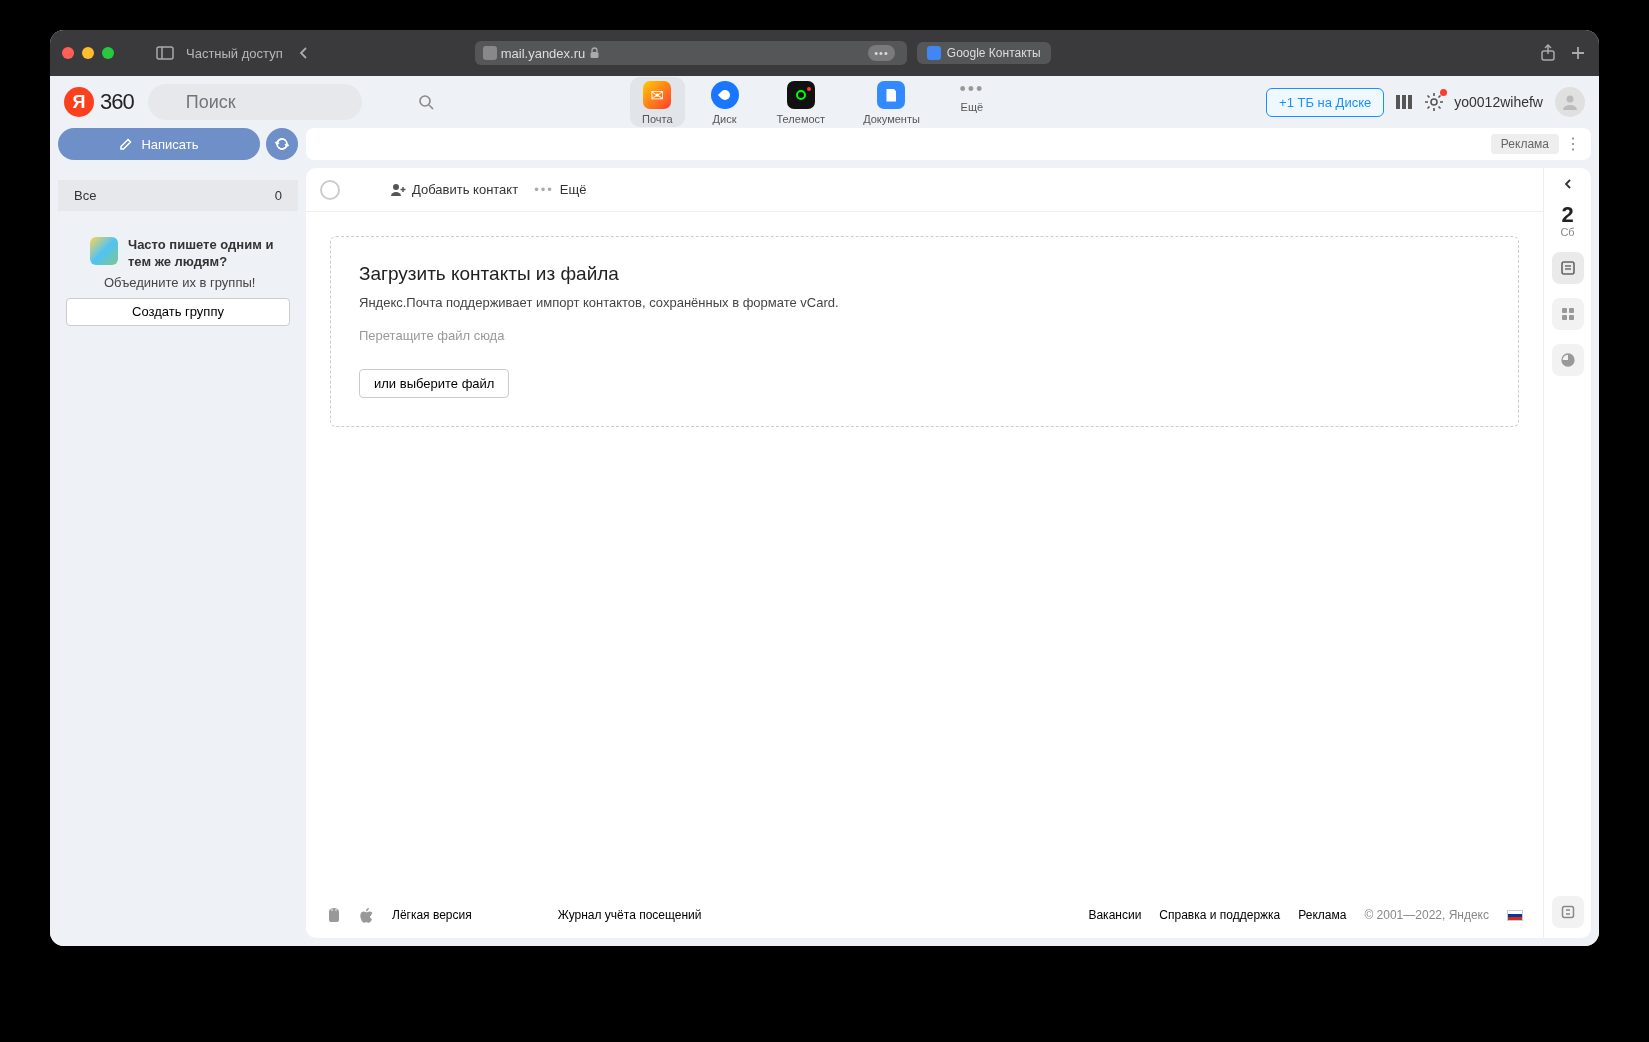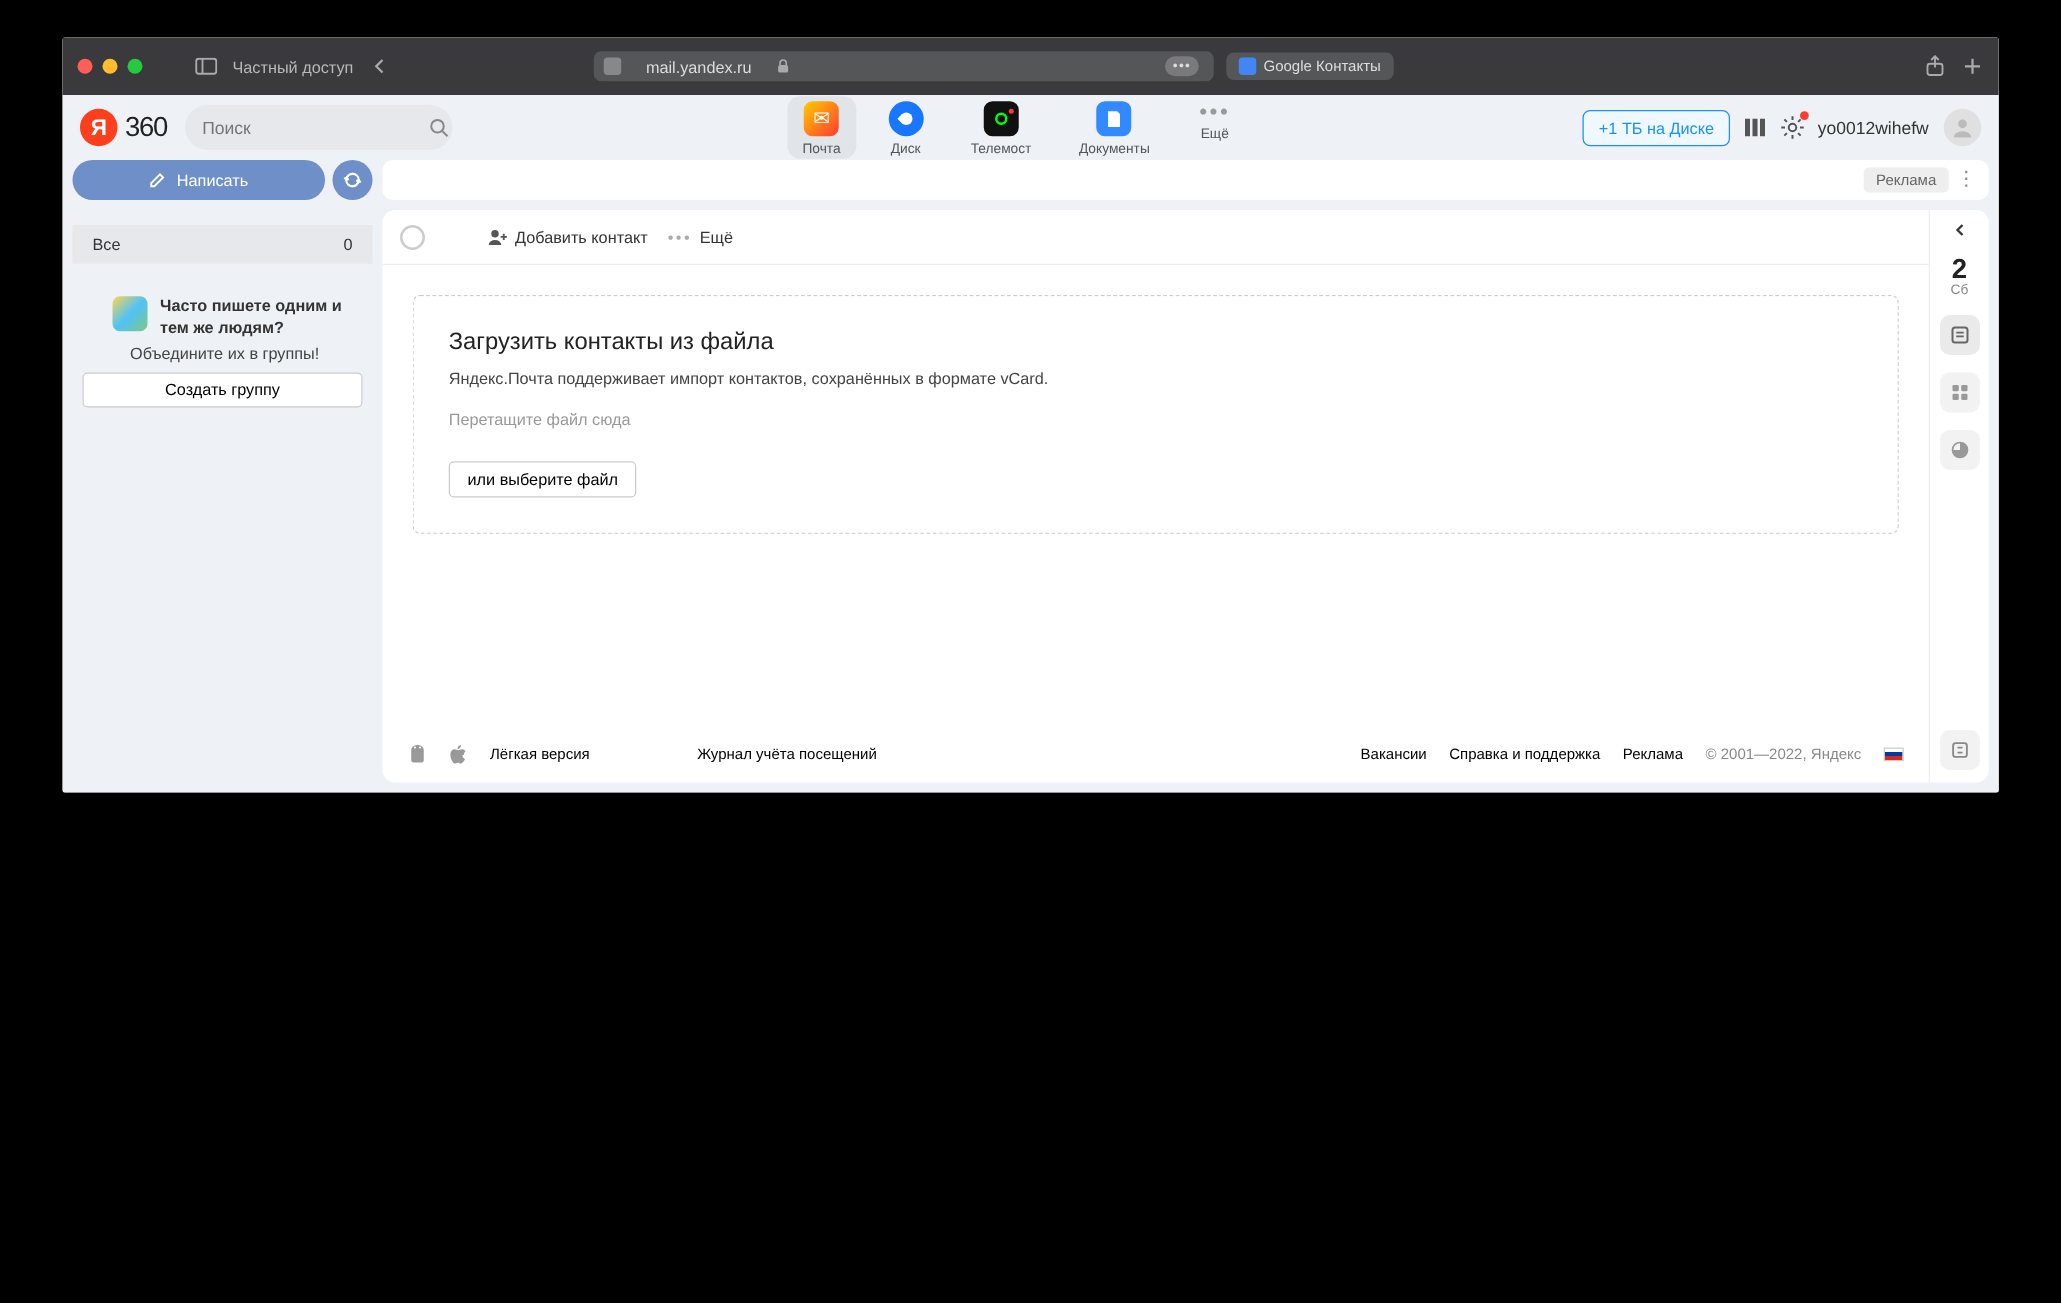--- a/index.html
+++ b/index.html
@@ -1,45 +1,45 @@
 <!DOCTYPE html>
 <html><head>
 <meta charset="utf-8">
 <style>
 * { box-sizing: border-box; margin: 0; padding: 0; }
 body { font-family: -apple-system, BlinkMacSystemFont, "Segoe UI", Arial, sans-serif; background: #000; }
 .viewport { width: 1649px; height: 1042px; position: relative; }
 .browser-window {
-  position: absolute; top: 30px; left: 50px; right: 50px; height: 604px;
-  background: #f5f5f5; border-radius: 2px; overflow: hidden; box-shadow: 0 4px 40px rgba(0,0,0,.5);
+  position: absolute; top: 30px; left: 50px; right: 50px; height: 916px;
+  background: #f5f5f5; border-radius: 14px; overflow: hidden; box-shadow: 0 4px 40px rgba(0,0,0,.5);
   display: flex; flex-direction: column;
 }
 .browser-bar {
   height: 46px; background: #3a3a3c; display: flex; align-items: center; padding: 0 12px; gap: 12px; color: #fff;
 }
 .traffic { display: flex; gap: 8px; margin-right: 8px; }
 .dot { width: 12px; height: 12px; border-radius: 50%; }
 .dot.red { background: #ff5f56; } .dot.yellow { background: #ffbd2e; } .dot.green { background: #27c93f; }
 .bb-icon { width: 18px; height: 18px; display:flex; align-items:center; justify-content:center; color:#aaa; }
 .bb-label { color: #b8b8b8; font-size: 13px; }
 .bb-spacer { flex: 1; }
-.url-chip { display:flex; align-items:center; gap:20px; background:#555658; border-radius:6px; padding:4px 12px 4px 8px; color:#ddd; font-size:13px; margin:0 auto; position:relative; }
+.url-chip { display:flex; align-items:center; gap:4px; background:#555658; border-radius:6px; padding:4px 12px 4px 8px; color:#ddd; font-size:13px; margin:0 auto; position:relative; }
 .tab-chip { display:flex; align-items:center; gap:6px; background:#555658; border-radius:6px; padding:4px 10px; color:#ddd; font-size:12px; }
 .square14 { width:14px; height:14px; border-radius:3px; }
 .bg-blue { background:#4285f4; }
 .bg-gray { background:#888; }
 .url-group { display:flex; align-items:center; gap:10px; margin-left:150px; }
 
 .app { flex:1; display:flex; flex-direction:column; background:#eef1f6; }
 .topbar { height:52px; display:flex; align-items:center; padding:0 14px; gap:14px; }
 .logo { display:flex; align-items:center; gap:6px; }
 .logo-y { width:30px; height:30px; border-radius:50%; background:#fc3f1d; color:#fff; display:flex; align-items:center; justify-content:center; font-weight:700; font-size:18px; }
 .logo-360 { font-size:22px; font-weight:500; color:#222; letter-spacing:-1px; }
 .search-wrap { width:214px; height:36px; background:#e6e8ec; border-radius:18px; display:flex; align-items:center; padding:0 14px; color:#888; }
-.search-wrap input { border:none; background:transparent; outline:none; flex:1; font-size:14px; color:#333; }
+.search-wrap input { border:none; background:transparent; outline:none; flex:1; font-size:18px; color:#333;margin-left:24px; }
 .search-wrap .icon { width:16px; }
 .nav-apps { display:flex; gap:14px; margin-left:auto; margin-right:auto; flex-shrink:0;}
 .nav-app { display:flex; flex-direction:column; align-items:center; gap:4px; padding:4px 12px 2px; border-radius:10px; font-size:11px; color:#555; }
 .nav-app.active { background:#e1e4e9; }
 .nav-icon { width:28px; height:28px; border-radius:7px; display:flex; align-items:center; justify-content:center; }
 .nav-more { width:28px; height:16px; display:flex; align-items:center; justify-content:center; color:#999; font-size:18px; letter-spacing:2px; }
 .right-tools { display:flex; align-items:center; gap:10px; }
 .promo-btn { border:1.5px solid #1890ff; color:#1890ff; background:#f0f8ff; border-radius:6px; padding:6px 12px; font-size:13px; font-weight:500; }
 .tool-icon { width:20px; height:20px; display:flex; align-items:center; justify-content:center; color:#555; position:relative; }
 .settings-dot { position:absolute; top:-3px; right:-3px; width:7px; height:7px; background:#ff3b30; border-radius:50%; }

